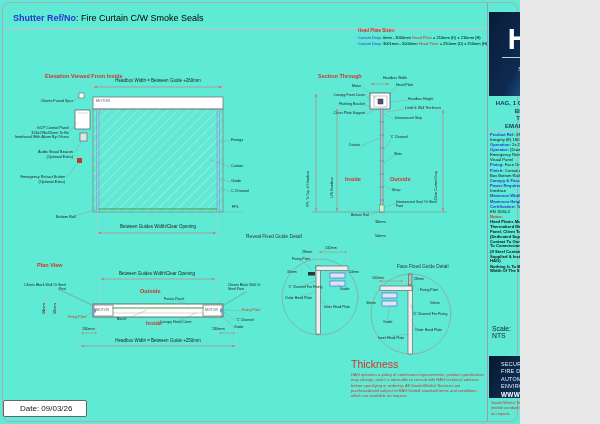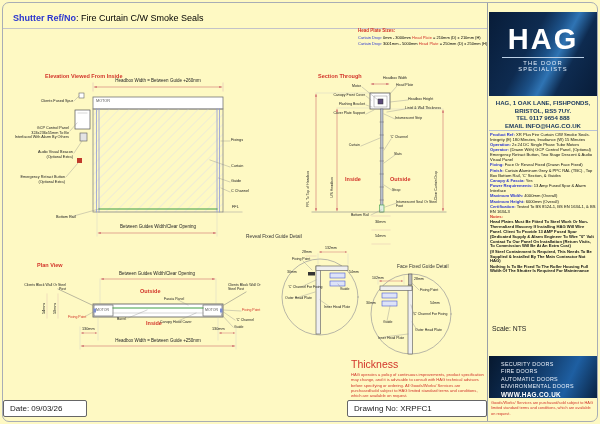--- a/index.html
+++ b/index.html
@@ -1,16 +1,16 @@
 <!DOCTYPE html>
 <html><head>
 <meta charset="utf-8">
 <style>
   html,body{margin:0;padding:0;background:#e8e8e8}
-  .page{position:relative;width:600px;height:424px;background:#fef9c3;font-family:"Liberation Sans",sans-serif;overflow:hidden}
+  .page{position:relative;width:520px;height:424px;background:#5eead4;font-family:"Liberation Sans",sans-serif;overflow:hidden}
   .frame{position:absolute;left:2px;top:2px;right:2px;bottom:2px;border:1px solid #a8adb5;border-radius:7px}
   .layer{position:absolute;left:0;top:0;right:0;bottom:0}
   svg.ovl{position:absolute;left:0;top:0;z-index:1}
   .t{position:absolute;font-size:3.5px;line-height:1.2;color:#222;white-space:nowrap;z-index:3}
   .t38{font-size:3.8px}.t45{font-size:4.5px}.t48{font-size:4.8px}.t55{font-size:5.5px}
   .red{color:#d2342a}.blue{color:#2a35cf}.b{font-weight:bold}
   .c{text-align:center}.r{text-align:right;white-space:normal}.wr{white-space:normal}
   .rot{transform:rotate(-90deg);transform-origin:0 0}
   .hdr{position:absolute;left:13px;top:13px;font-size:9px;z-index:3}
   .hdiv{position:absolute;left:3px;top:28px;width:484px;height:1px;background:#c3c3c8;z-index:2}
@@ -30,21 +30,21 @@
   .spec .n{color:#d2342a;font-weight:bold}
   .nb{font-weight:bold}
   .scale{position:absolute;left:492px;top:325px;font-size:6.8px;color:#222;z-index:3}
   .fbox{position:absolute;left:489px;top:356px;width:108px;height:42px;z-index:3;
         background:linear-gradient(115deg,#07182e 0%,#0d2c52 30%,#16477c 55%,#1e5fa2 72%,#0a2240 100%);color:#eaf1fa;padding-top:5px;box-sizing:border-box}
   .fbox .sv{font-size:5.4px;line-height:1.35;margin-left:12px;letter-spacing:.3px}
   .fbox .wb{font-size:6.4px;font-weight:bold;margin-left:12px;margin-top:1px;letter-spacing:.3px;color:#fff}
   .disc-t{position:absolute;left:351px;top:358px;font-size:10.5px;color:#d2342a;z-index:3}
   .disc-b{position:absolute;left:351px;top:372px;width:134px;font-size:4.1px;line-height:1.3;color:#d2342a;z-index:3}
   .terms{position:absolute;left:491px;top:400px;width:105px;font-size:3.9px;line-height:1.35;color:#d2342a;z-index:3}
-  .cell{position:absolute;border:1px solid #666;border-radius:2px;background:#fff;font-size:8px;color:#1a1a1a;box-sizing:border-box;height:17px;padding:3px 0 0 6px;z-index:4}
+  .cell{position:absolute;border:1px solid #666;border-radius:2px;background:#fff;font-size:8px;color:#1a1a1a;box-sizing:border-box;height:17px;padding:3px 0 0 16px;z-index:4}
 </style>
 </head>
 <body>
 
 <div class="page">
   <div class="frame"></div>
   <div class="hdiv"></div>
   <div class="vdiv"></div>
 
   <div class="hdr">
@@ -94,21 +94,20 @@
     <div class="sv">AUTOMATIC DOORS</div>
     <div class="sv">ENVIRONMENTAL DOORS</div>
     <div class="wb">WWW.HAG.CO.UK</div>
   </div>
 
   <div class="disc-t">Thickness</div>
   <div class="disc-b">HAG operates a policy of continuous improvements, product specification may change, and it is advisable to consult with HAG technical advisors before specifying or ordering. All Goods/Works/ Services are purchased/sold subject to HAG limited standard terms and conditions, which are available on request.</div>
   <div class="terms">Goods/Works/ Services are purchased/sold subject to HAG limited standard terms and conditions, which are available on request.</div>
 
   <div class="cell" style="left:3px;top:400px;width:84px">Date: 09/03/26</div>
-  <div class="cell" style="left:347px;top:400px;width:140px">Drawing No: XRPFC1</div>
 
   <svg class="ovl" width="600" height="424" viewBox="0 0 600 424">
     <defs>
       <pattern id="hatch" width="7" height="7" patternUnits="userSpaceOnUse" patternTransform="rotate(45)">
         <line x1="0" y1="0" x2="0" y2="7" stroke="#dfdfe8" stroke-width="1"></line>
       </pattern>
       <marker id="ar" markerWidth="6" markerHeight="6" refX="3" refY="3" orient="auto-start-reverse">
         <path d="M0,1.2 L5.6,3 L0,4.8 Z" fill="#d07070"></path>
       </marker>
     </defs>

